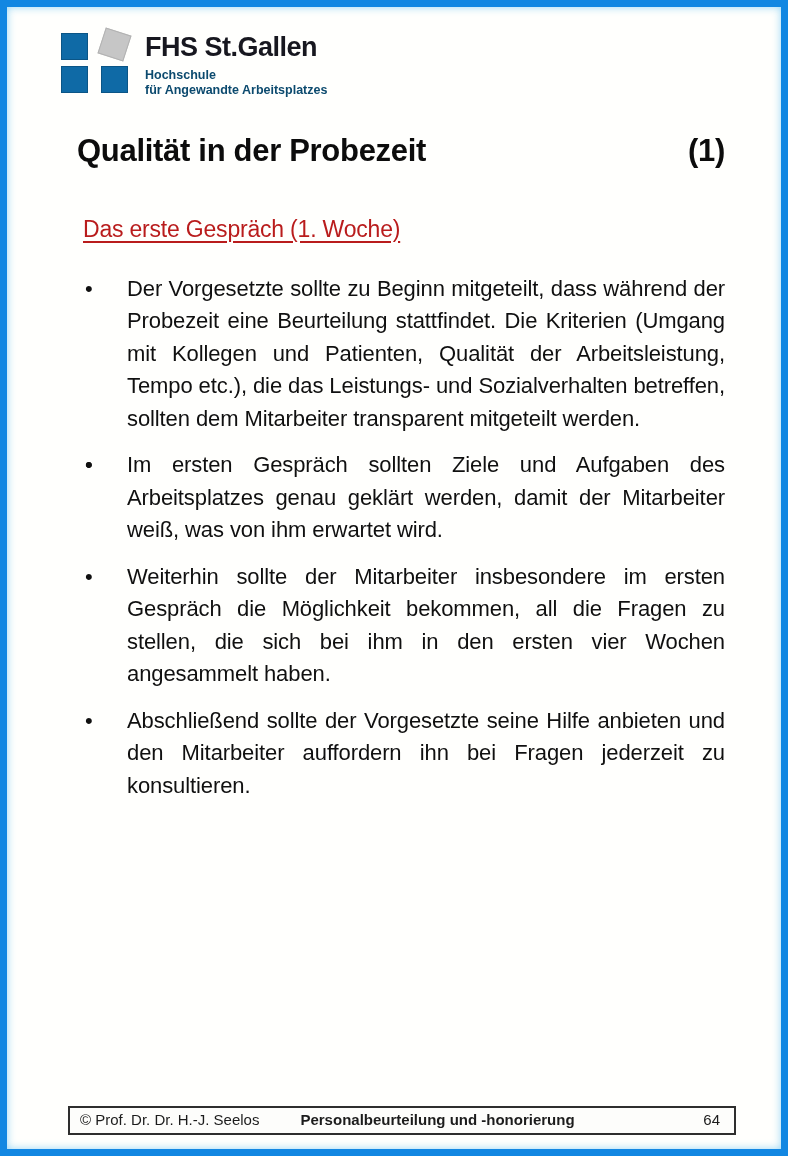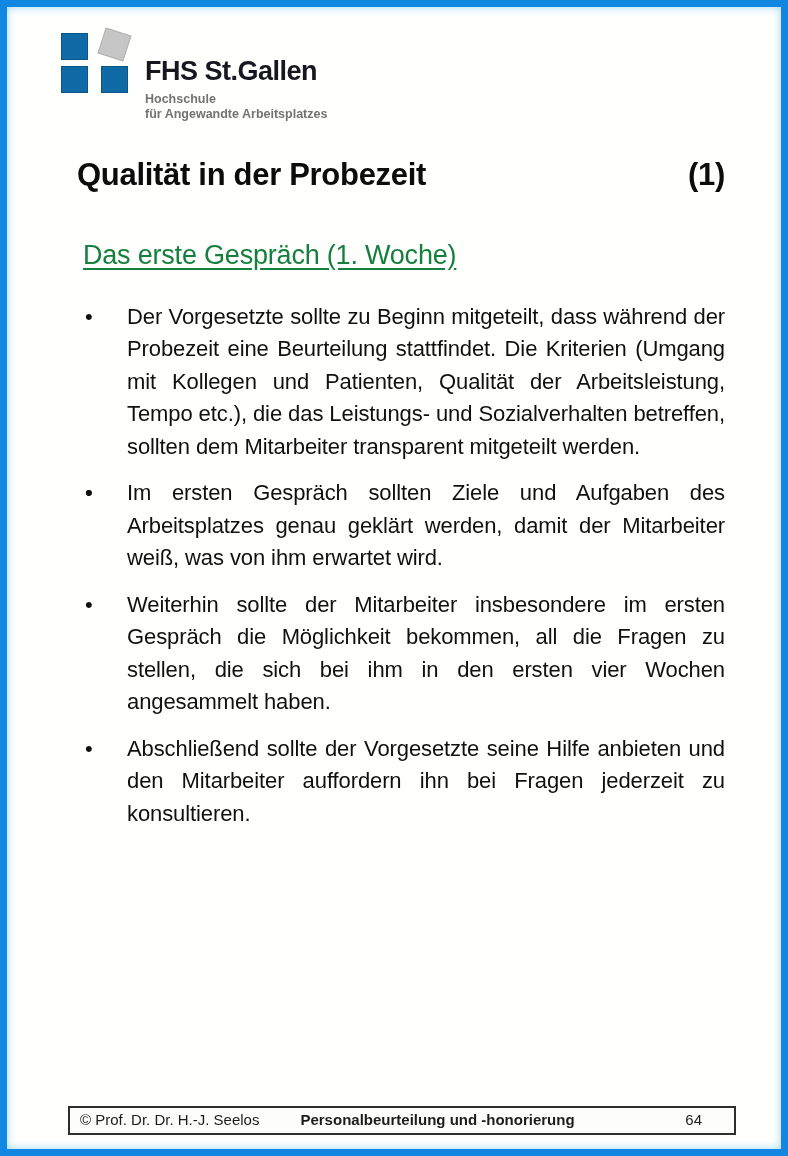--- a/index.html
+++ b/index.html
@@ -40,33 +40,33 @@
   }
   .sq.tl { left: 2px;  top: 0; }
   .sq.bl { left: 2px;  top: 33px; }
   .sq.br { left: 42px; top: 33px; }
   .sq.tr {
     left: 42px; top: -2px;
     background: #c6c6c6;
     border: 1px solid #b2b2b2;
     transform: rotate(18deg);
   }
-  .logo-text { margin-left: 16px; padding-top: 1px; margin-top: 24px; }
+  .logo-text { margin-left: 16px; padding-top: 1px; }
   .logo-name {
     font-size: 27px;
     font-weight: bold;
     color: #17171f;
     letter-spacing: -0.5px;
     line-height: 1.0;
   }
   .logo-sub {
     margin-top: 7px;
     font-size: 12.5px;
     font-weight: bold;
-    color: #737373;
+    color: #0c4a6e;
     line-height: 1.18;
   }
 
   
   .title-row {
     margin: 36px 56px 0 70px;
     display: flex;
     justify-content: space-between;
     align-items: baseline;
   }
@@ -74,22 +74,22 @@
     font-size: 31px;
     font-weight: bold;
     color: #0c0c0c;
     letter-spacing: -0.3px;
     line-height: 1.1;
   }
 
   
   .section-heading {
     margin: 48px 56px 0 76px;
-    font-size: 27px;
-    color: #15803d;
+    font-size: 23px;
+    color: #b91c1c;
     text-decoration: underline;
     text-underline-offset: 4px;
     letter-spacing: -0.2px;
   }
 
   
   .bullets {
     margin: 30px 56px 0 76px;
   }
   .bullet-item {
@@ -123,21 +123,21 @@
     font-size: 15px;
     color: #1c1c1c;
   }
   .footer-copy { white-space: nowrap; }
   .footer-course {
     font-weight: bold;
     margin-left: 41px;
     flex: 1 1 auto;
     white-space: nowrap;
   }
-  .footer-page { margin-right: 18px; }
+  .footer-page { }
 </style>
 </head>
 <body>
 
 <div class="slide">
 
   <div class="logo-row">
     <div class="logo-squares">
       <div class="sq tl"></div>
       <div class="sq tr"></div>

